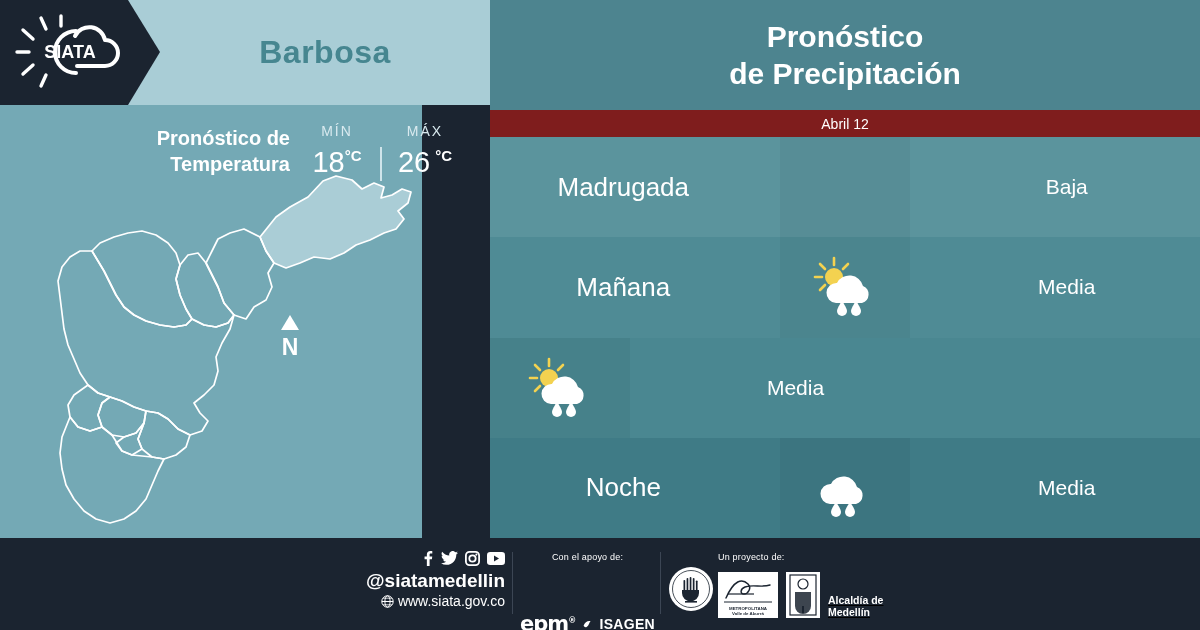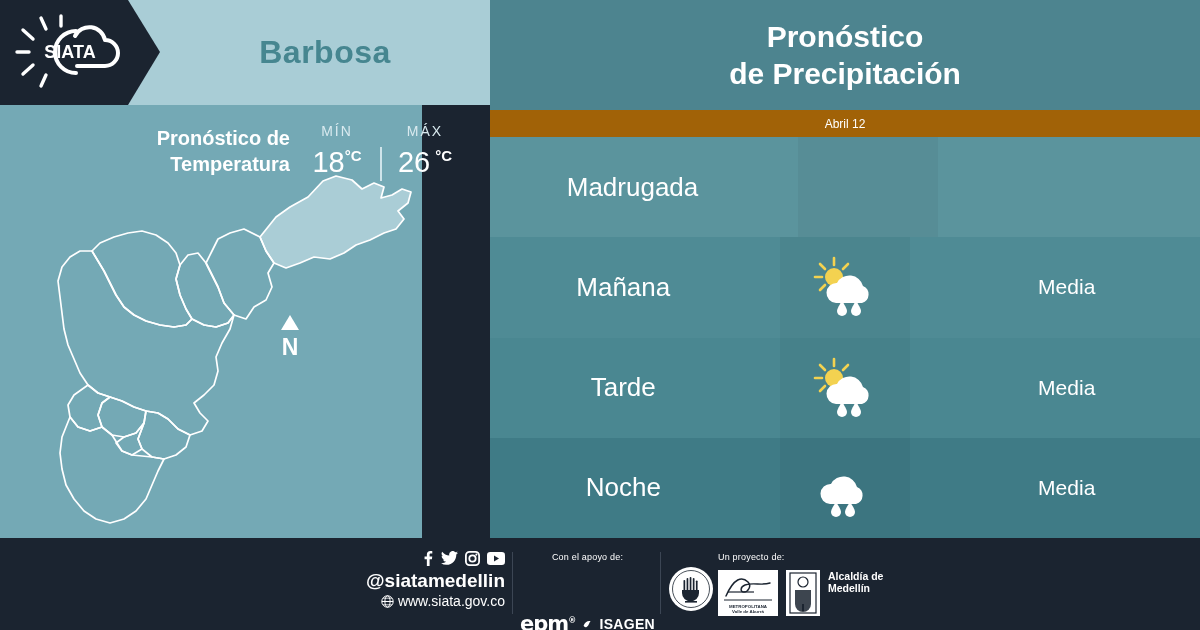--- a/index.html
+++ b/index.html
@@ -61,23 +61,23 @@
   .precip-head {
     position:absolute; left:0; top:0; width:710px; height:110px;
     background:#4d848f;
     display:flex; flex-direction:column; align-items:center; justify-content:center;
   }
   .precip-head .l1, .precip-head .l2 {
     color:#ffffff; font-size:30px; font-weight:bold; line-height:37px;
   }
   .precip-date {
     position:absolute; left:0; top:110px; width:710px; height:27px;
-    background:#a16207;
+    background:#7f1d1d;
     display:flex; align-items:center; justify-content:center;
-    color:#ffffff; font-size:12px;text-align:center;
+    color:#ffffff; font-size:14px;text-align:center;
   }
 
   .fc-table { position:absolute; left:0; top:137px; width:710px; height:401px; }
   .fc-row { position:relative; width:710px; height:100.25px; display:flex;gap:23px; }
   .fc-row.r0 { background:#5b949d; }
   .fc-row.r1 { background:#4f8b95; }
   .fc-row.r2 { background:#4a8791; }
   .fc-row.r3 { background:#3f7b86; }
   .fc-cell { display:flex; align-items:center; justify-content:center; height:100%; }
   .c-period { width:285px; color:#ffffff; font-size:26px; }
@@ -96,21 +96,21 @@
   .f-sep.s1 { left:512px; }
   .f-sep.s2 { left:660px; }
   .f-apoyo { position:absolute; left:520px; top:14px; width:135px; text-align:center; }
   .f-cap { color:#ffffff; font-size:9px; letter-spacing:.2px; }
   .f-apoyo-logos { display:flex; align-items:center; justify-content:center; gap:8px; margin-top:18px; }
   .epm-txt { color:#ffffff; font-size:21px; font-weight:bold; letter-spacing:-1px; font-family:"DejaVu Sans", sans-serif; }
   .epm-txt sup { font-size:8px; vertical-align:super; }
   .isagen-txt { color:#ffffff; font-size:14px; font-weight:bold; letter-spacing:.3px; }
   .f-seal { position:absolute; left:668px; top:28px; width:46px; height:46px; }
   .f-proy { position:absolute; left:718px; top:14px; width:165px; text-align:left; }
-  .f-proy-logos { position:absolute; left:718px; top:32px; width:175px; height:48px; display:flex; align-items:flex-start; gap:8px; }
+  .f-proy-logos { position:absolute; left:718px; top:32px; width:175px; height:48px; display:flex; align-items:flex-end; gap:8px;text-decoration:underline; }
   .area-logo { width:60px; height:46px; background:#ffffff; position:relative; }
   .area-sub { position:absolute; bottom:2px; left:0; width:100%; text-align:center; color:#1b2430; font-size:4.4px; font-weight:bold; line-height:5px; }
   .alc-logo { width:34px; height:46px; background:#ffffff; }
   .alc-txt { color:#ffffff; font-size:10.5px; font-weight:bold; }
 </style>
 </head>
 <body>
 
 <div class="stage">
 
@@ -219,20 +219,21 @@
 
     <div class="fc-table">
 
       <div class="fc-row r0">
         <div class="fc-cell c-period">Madrugada</div>
         <div class="fc-cell c-icon">
           <svg class="wicon" viewBox="0 0 66 62">
             <path d="M44 10 A21 21 0 1 0 44 52 A17 17 0 0 1 44 10 Z" fill="#f2f1ec"></path>
           </svg>
         </div>
+        <div class="fc-cell c-level">Baja</div>
       </div>
 
       <div class="fc-row r1">
         <div class="fc-cell c-period">Mañana</div>
         <div class="fc-cell c-icon">
           <svg class="wicon" viewBox="0 0 66 62">
             <g stroke="#f3d250" stroke-width="2.6" stroke-linecap="round">
               <line x1="22" y1="2" x2="22" y2="9"></line>
               <line x1="8" y1="8" x2="13" y2="13"></line>
               <line x1="3" y1="21" x2="10" y2="21"></line>
@@ -242,21 +243,20 @@
             <circle cx="22" cy="21" r="9" fill="#f3d250"></circle>
             <path d="M24 47 a10 10 0 0 1 1-20 a14 14 0 0 1 26 3 a9 9 0 0 1 -1 17 Z" fill="#ffffff"></path>
             <path d="M30 45 c0 0 -5 7 -5 10 a5 5 0 0 0 10 0 c0 -3 -5 -10 -5 -10 Z" fill="#ffffff"></path>
             <path d="M44 45 c0 0 -5 7 -5 10 a5 5 0 0 0 10 0 c0 -3 -5 -10 -5 -10 Z" fill="#ffffff"></path>
           </svg>
         </div>
         <div class="fc-cell c-level">Media</div>
       </div>
 
       <div class="fc-row r2">
-        <div class="fc-cell c-period">Tarde</div>
         <div class="fc-cell c-icon">
           <svg class="wicon" viewBox="0 0 66 62">
             <g stroke="#f3d250" stroke-width="2.6" stroke-linecap="round">
               <line x1="22" y1="2" x2="22" y2="9"></line>
               <line x1="8" y1="8" x2="13" y2="13"></line>
               <line x1="3" y1="21" x2="10" y2="21"></line>
               <line x1="8" y1="34" x2="13" y2="29"></line>
               <line x1="36" y1="8" x2="31" y2="13"></line>
             </g>
             <circle cx="22" cy="21" r="9" fill="#f3d250"></circle>

